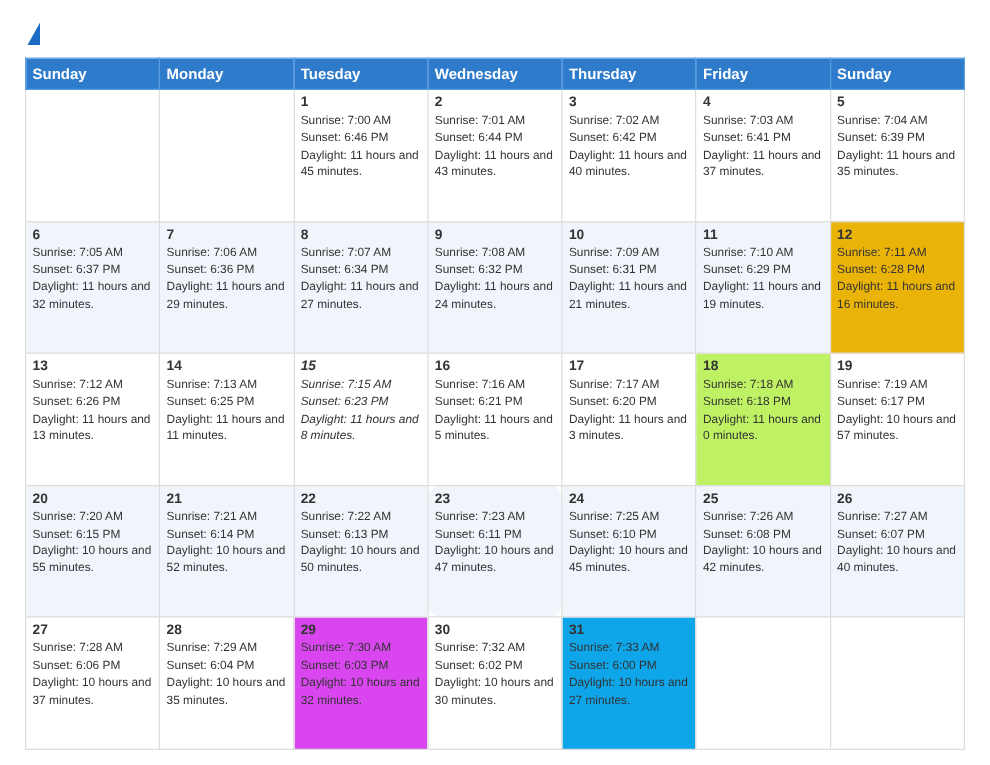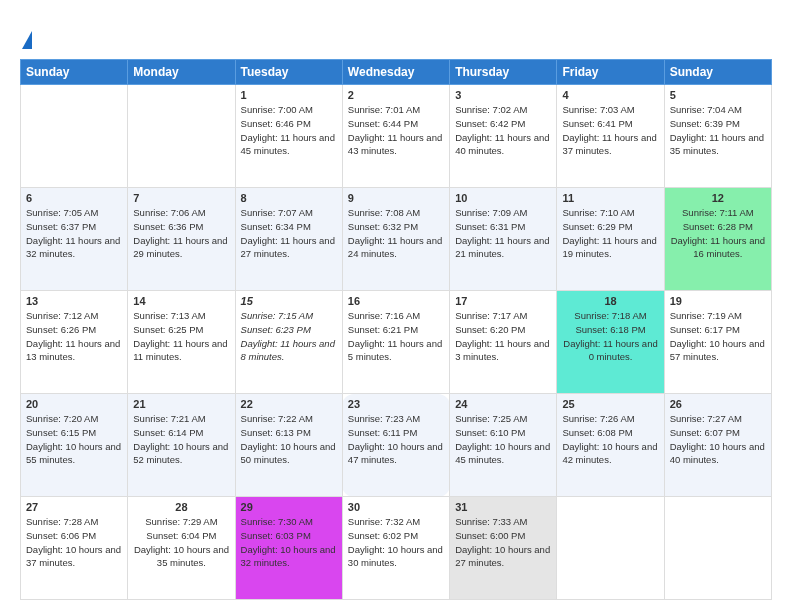--- a/index.html
+++ b/index.html
@@ -6,21 +6,21 @@
     body {
       font-family: Arial, sans-serif;
       background: #fff;
       width: 792px;
       height: 612px;
       overflow: hidden;
     }
     .page {
       width: 792px;
       height: 612px;
-      padding: 31px 20px 12px 20px;
+      padding: 18px 20px 12px 20px;
       display: flex;
       flex-direction: column;
     }
     .header {
       display: flex;
       justify-content: space-between;
       align-items: flex-start;
       margin-bottom: 10px;
     }
     .logo {
@@ -179,21 +179,21 @@
             <div class="day-info">Sunrise: 7:08 AM<br>Sunset: 6:32 PM<br>Daylight: 11 hours and 24 minutes.</div>
           </td>
           <td style="background-color: rgb(240, 244, 251);">
             <span class="day-num">10</span>
             <div class="day-info">Sunrise: 7:09 AM<br>Sunset: 6:31 PM<br>Daylight: 11 hours and 21 minutes.</div>
           </td>
           <td style="background-color: rgb(240, 244, 251);">
             <span class="day-num">11</span>
             <div class="day-info">Sunrise: 7:10 AM<br>Sunset: 6:29 PM<br>Daylight: 11 hours and 19 minutes.</div>
           </td>
-          <td style="background-color: #86efac; text-align: center;">
+          <td style="background-color: #eab308;">
             <span class="day-num">12</span>
             <div class="day-info">Sunrise: 7:11 AM<br>Sunset: 6:28 PM<br>Daylight: 11 hours and 16 minutes.</div>
           </td>
         </tr>
         <tr>
           <td style="background-color: rgb(255, 255, 255);">
             <span class="day-num">13</span>
             <div class="day-info">Sunrise: 7:12 AM<br>Sunset: 6:26 PM<br>Daylight: 11 hours and 13 minutes.</div>
           </td>
           <td style="background-color: rgb(255, 255, 255);">
@@ -205,21 +205,21 @@
             <div class="day-info">Sunrise: 7:15 AM<br>Sunset: 6:23 PM<br>Daylight: 11 hours and 8 minutes.</div>
           </td>
           <td style="background-color: rgb(255, 255, 255);">
             <span class="day-num">16</span>
             <div class="day-info">Sunrise: 7:16 AM<br>Sunset: 6:21 PM<br>Daylight: 11 hours and 5 minutes.</div>
           </td>
           <td style="background-color: rgb(255, 255, 255);">
             <span class="day-num">17</span>
             <div class="day-info">Sunrise: 7:17 AM<br>Sunset: 6:20 PM<br>Daylight: 11 hours and 3 minutes.</div>
           </td>
-          <td style="background-color: #5eead4; text-align: center;">
+          <td style="background-color: #bef264;">
             <span class="day-num">18</span>
             <div class="day-info">Sunrise: 7:18 AM<br>Sunset: 6:18 PM<br>Daylight: 11 hours and 0 minutes.</div>
           </td>
           <td style="background-color: rgb(255, 255, 255);">
             <span class="day-num">19</span>
             <div class="day-info">Sunrise: 7:19 AM<br>Sunset: 6:17 PM<br>Daylight: 10 hours and 57 minutes.</div>
           </td>
         </tr>
         <tr>
           <td style="background-color: rgb(240, 244, 251); margin-top: 48px;">
@@ -249,33 +249,33 @@
           <td style="background-color: rgb(240, 244, 251);">
             <span class="day-num">26</span>
             <div class="day-info">Sunrise: 7:27 AM<br>Sunset: 6:07 PM<br>Daylight: 10 hours and 40 minutes.</div>
           </td>
         </tr>
         <tr>
           <td style="background-color: rgb(255, 255, 255);">
             <span class="day-num">27</span>
             <div class="day-info">Sunrise: 7:28 AM<br>Sunset: 6:06 PM<br>Daylight: 10 hours and 37 minutes.</div>
           </td>
-          <td style="background-color: rgb(255, 255, 255); text-align: center;">
+          <td style="background-color: rgb(255, 255, 255);">
             <span class="day-num">28</span>
             <div class="day-info">Sunrise: 7:29 AM<br>Sunset: 6:04 PM<br>Daylight: 10 hours and 35 minutes.</div>
           </td>
           <td style="background-color: #d946ef;">
             <span class="day-num">29</span>
             <div class="day-info">Sunrise: 7:30 AM<br>Sunset: 6:03 PM<br>Daylight: 10 hours and 32 minutes.</div>
           </td>
           <td style="background-color: rgb(255, 255, 255);">
             <span class="day-num">30</span>
             <div class="day-info">Sunrise: 7:32 AM<br>Sunset: 6:02 PM<br>Daylight: 10 hours and 30 minutes.</div>
           </td>
-          <td style="background-color: #e5e5e5;">
+          <td style="background-color: #0ea5e9;">
             <span class="day-num">31</span>
             <div class="day-info">Sunrise: 7:33 AM<br>Sunset: 6:00 PM<br>Daylight: 10 hours and 27 minutes.</div>
           </td>
           <td style="background-color: rgb(255, 255, 255);"></td>
           <td style="background-color: rgb(255, 255, 255);"></td>
         </tr>
       </tbody>
   </table>
 </div>
 

